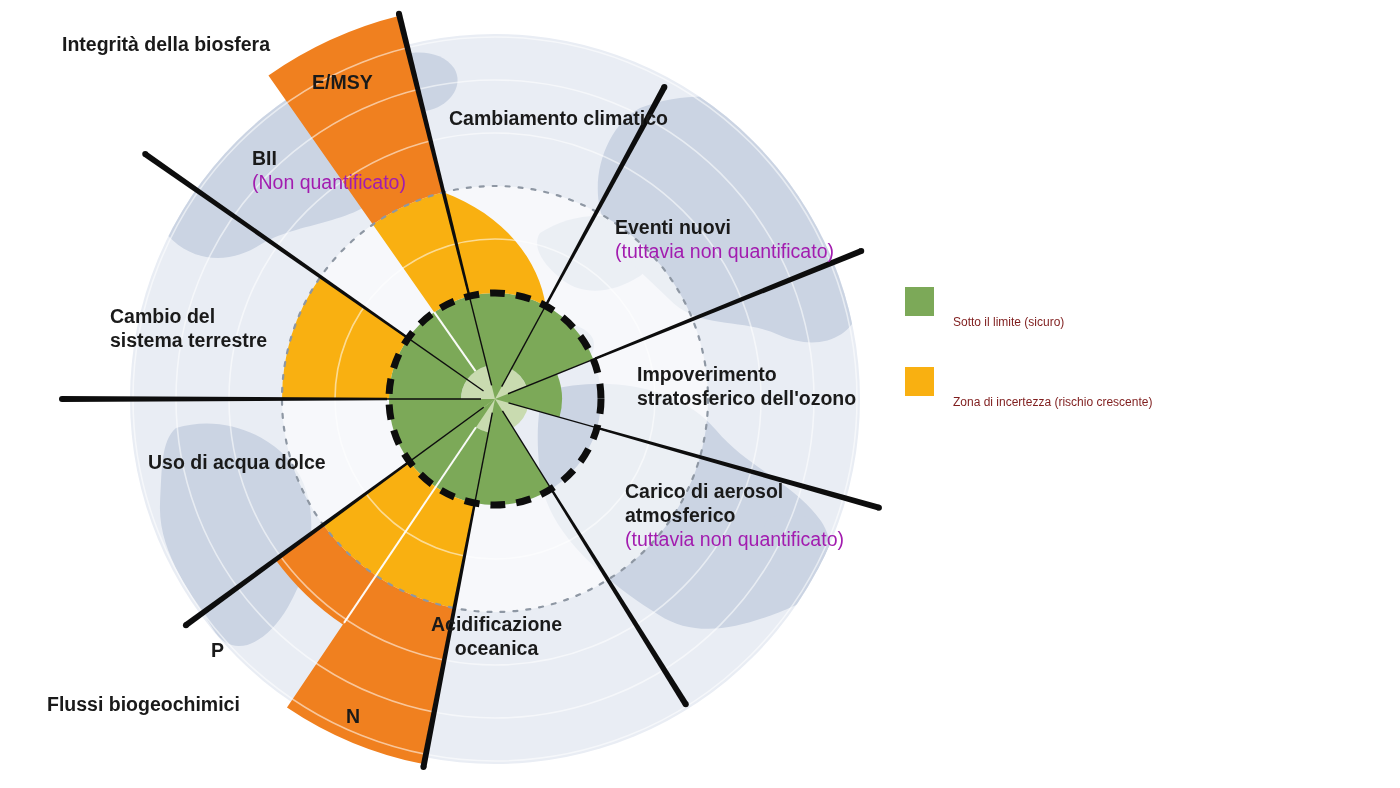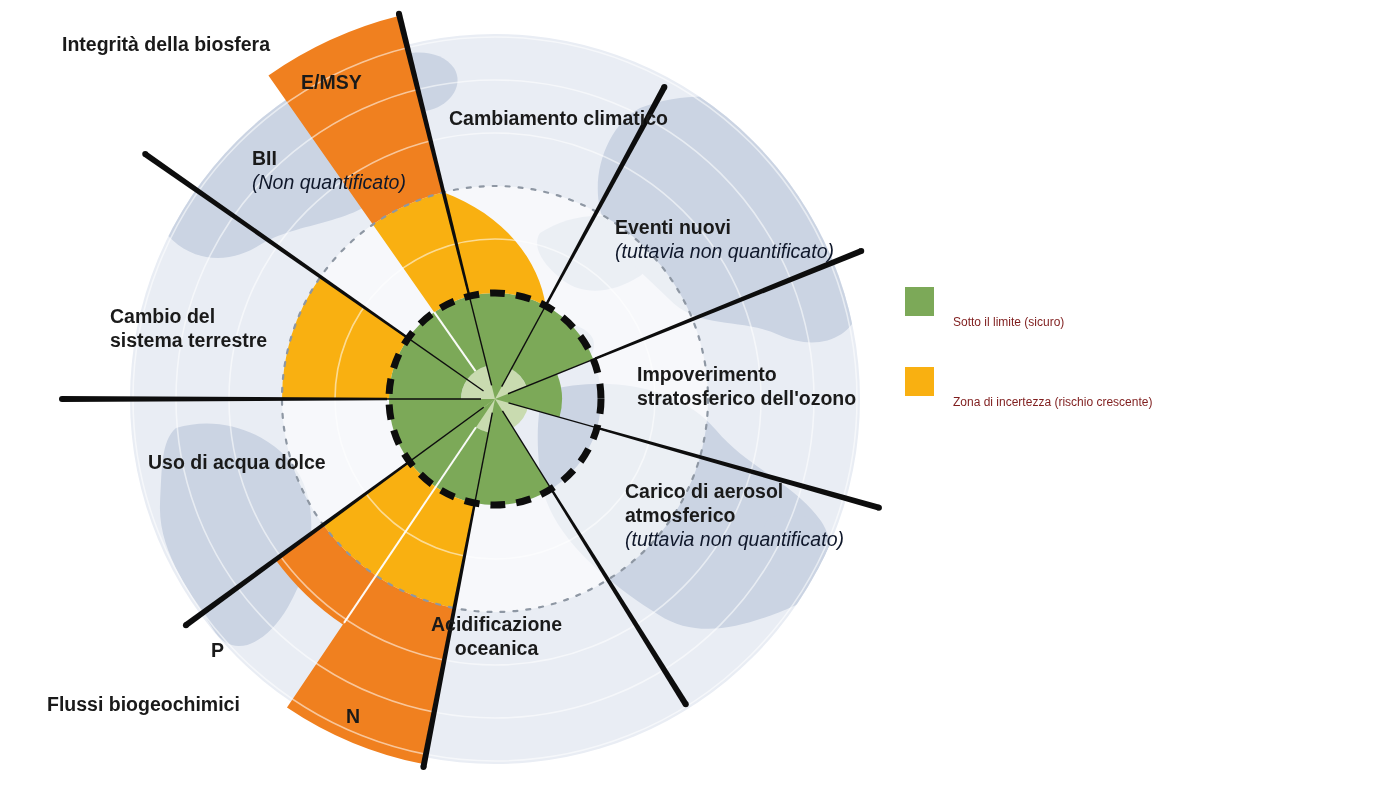--- a/index.html
+++ b/index.html
@@ -2,21 +2,21 @@
 <html><head>
 <meta charset="utf-8">
 <style>
   html,body{margin:0;padding:0;background:#ffffff;width:1400px;height:788px;
             font-family:"Liberation Sans", sans-serif;}
   .stage{position:relative;width:1160px;height:788px;overflow:hidden;background:#fff;}
   #chart-svg{position:absolute;left:0;top:0;}
   #labels{position:absolute;left:0;top:0;width:100%;height:100%;pointer-events:none;}
   .label{position:absolute;font-size:19.5px;line-height:24px;font-weight:700;
          color:#1a1a1a;white-space:nowrap;}
-  .label .gray{font-weight:400;color:#0f172a;font-style:italic;}
+  .label .gray{font-weight:400;color:#a21caf;}
   .legend{position:absolute;left:905px;top:266px;}
   .legend-row{display:flex;align-items:center;margin-bottom:9px;}
   .swatch{display:inline-block;width:29px;height:29px;margin-right:19px;flex:0 0 29px;}
   .legend-text{font-size:12px;color:#7f1d1d;line-height:29px;white-space:nowrap;margin-top:42px;}
   .legend-cont{font-size:20px;color:#3c3c3c;margin-left:48px;margin-top:7px;white-space:nowrap;}
 </style>
 </head>
 <body>
 
 <div class="stage">
@@ -118,21 +118,21 @@
         <line x1="483.53" y1="390.97" x2="396.70" y2="330.17" stroke="#0d0d0d" stroke-width="1.4"></line>
         <polygon points="407.22,336.07 146.94,151.63 143.50,156.54 405.84,338.04"></polygon>
         <circle cx="145.22" cy="154.08" r="3"></circle>
       </g>
     </svg>
 
   <div id="labels">
       <div class="label" style="left: 62px; top: 32px;">
         <div>Integrità della biosfera</div>
       </div>
-      <div class="label" style="left: 301px; top: 70px;">
+      <div class="label" style="left: 312px; top: 70px;">
         <div>E/MSY</div>
       </div>
       <div class="label" style="left: 252px; top: 146px;">
         <div>BII</div>
         <div class="gray">(Non quantificato)</div>
       </div>
       <div class="label" style="left: 449px; top: 106px;">
         <div>Cambiamento climatico</div>
       </div>
       <div class="label" style="left: 615px; top: 215px;">

